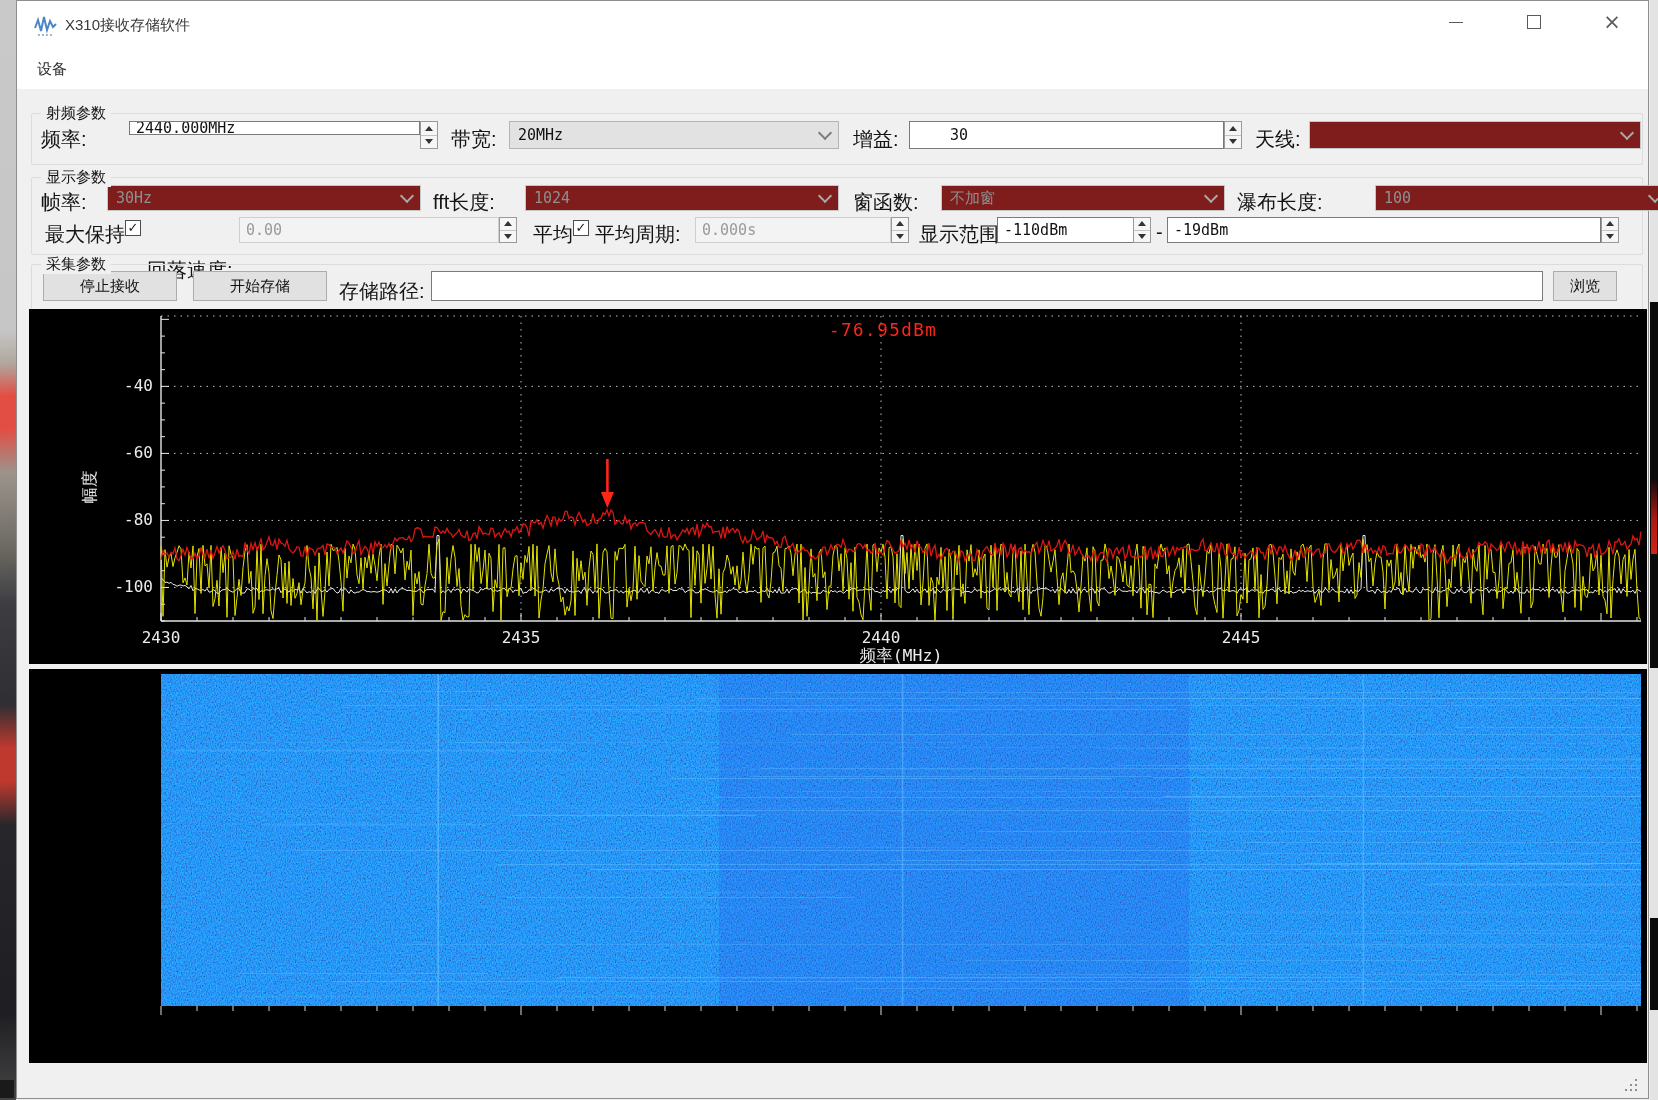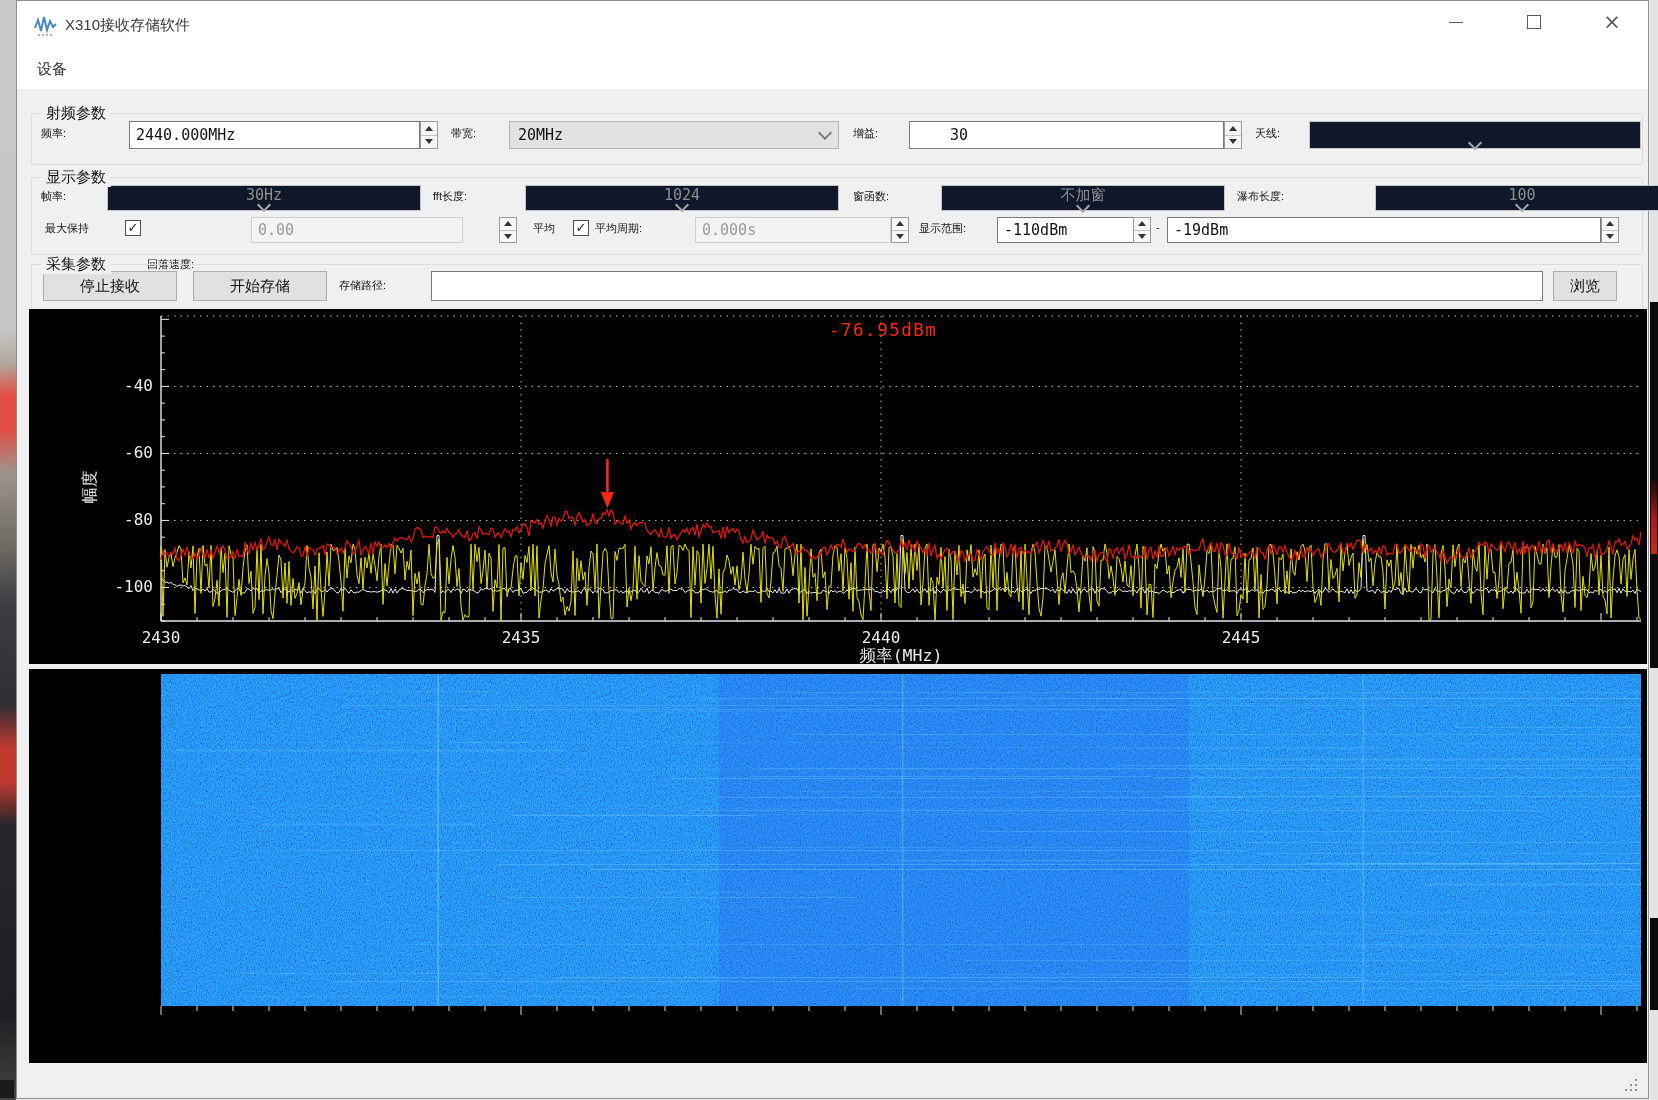--- a/index.html
+++ b/index.html
@@ -22,29 +22,29 @@
   .titlebar-title{position:absolute;left:48px;top:15px;font-size:15px;color:#3a3a3a;white-space:nowrap;}
   .appicon{position:absolute;left:16px;top:12px;width:25px;height:25px;}
   .winbtn{position:absolute;top:4px;width:46px;height:34px;display:flex;align-items:center;justify-content:center;cursor:default;}
   .g-min{width:14px;height:0;border-top:1px solid #5a5a5a;}
   .g-max{width:12px;height:12px;border:1px solid #5a5a5a;}
   .g-close{font-size:21px;color:#5a5a5a;line-height:1;font-family:"DejaVu Sans",sans-serif;}
   .menu-item{position:absolute;left:16px;top:57px;padding:2px 4px;font-size:15px;color:#2d2d2d;}
   
   .grp{position:absolute;border:1px solid #dcdcdc;border-radius:2px;}
   .grp-label{position:absolute;background:#f0f0f0;padding:0 5px;font-size:15px;color:#111;white-space:nowrap;z-index:2;}
-  .lbl{position:absolute;font-size:11px;color:#141414;white-space:nowrap;}
+  .lbl{position:absolute;font-size:20px;color:#141414;white-space:nowrap;}
   .txt{position:absolute;background:#fff;border:1px solid #7a7a7a;box-sizing:border-box;
        font-family:"DejaVu Sans Mono",monospace;font-size:15px;color:#111;
        display:flex;align-items:center;padding:0 6px;overflow:hidden;}
   .txt.dis{background:#f3f3f3;color:#9a9a9a;border-color:#cfcfcf;}
   .combo{position:absolute;background:#e2e2e2;border:1px solid #b4b4b4;box-sizing:border-box;
        font-family:"DejaVu Sans Mono",monospace;font-size:15px;color:#111;
        display:flex;align-items:center;justify-content:space-between;padding:0 8px;}
-  .combo.dis{background:#0f172a;color:#8f8f8f;border-color:#c6c6c6;flex-direction:column;}
+  .combo.dis{background:#7f1d1d;color:#8f8f8f;border-color:#c6c6c6;}
   .chev{width:8px;height:8px;border-right:2px solid #7d7d7d;border-bottom:2px solid #7d7d7d;
         transform:rotate(45deg);margin-top:-4px;flex:0 0 auto;}
   .combo.dis .chev{border-color:#a8a8a8;}
   .spin{position:absolute;width:18px;box-sizing:border-box;border:1px solid #9a9a9a;background:#f6f6f6;
         display:flex;flex-direction:column;}
   .spin .sb{flex:1;display:flex;align-items:center;justify-content:center;}
   .spin .sb:first-child{border-bottom:1px solid #c4c4c4;}
   .tu{width:0;height:0;border-left:4px solid transparent;border-right:4px solid transparent;border-bottom:5px solid #333;}
   .td{width:0;height:0;border-left:4px solid transparent;border-right:4px solid transparent;border-top:5px solid #333;}
   .cb{position:absolute;width:16px;height:16px;background:#fff;border:1px solid #4d4d4d;box-sizing:border-box;
@@ -90,21 +90,21 @@
     </div>
     <div class="winbtn" style="left:1572px;">
       <span class="g-close">×</span>
     </div>
 
     <div class="menu-item">设备</div>
 
     <div class="grp" style="left:14px;top:112px;width:1610px;height:50px;"></div>
     <span class="grp-label" style="left:24px;top:103px;">射频参数</span>
     <span class="lbl" style="left:24px;top:125px;">频率:</span>
-    <div class="txt" style="left:112px;top:120px;width:291px;height:28px;">
+    <div class="txt" style="left:112px;top:120px;width:291px;height:14px;">
       <span>2440.000MHz</span>
     </div>
     <div class="spin" style="left:403px;top:120px;height:28px;">
       <span class="sb">
           <i class="tu"></i>
         </span>
       <span class="sb">
           <i class="td"></i>
         </span>
     </div>
@@ -150,21 +150,21 @@
     </div>
     <span class="lbl" style="left:1220px;top:188px;">瀑布长度:</span>
     <div class="combo dis" style="left:1330px;top:184px;width:294px;height:26px;margin-left:28px;">
       <span>100</span>
       <span class="chev"></span>
     </div>
 
     <span class="lbl" style="left:28px;top:220px;">最大保持</span>
     <span class="cb" style="left:108px;top:219px;">✓</span>
     <span class="lbl" style="left:130px;top:220px;margin-top:36px;">回落速度:</span>
-    <div class="txt dis" style="left:234px;top:216px;width:212px;height:26px;">
+    <div class="txt dis" style="left:222px;top:216px;width:260px;height:26px;">
       <span>0.00</span>
     </div>
     <div class="spin" style="left:482px;top:216px;height:26px;">
       <span class="sb">
           <i class="tu"></i>
         </span>
       <span class="sb">
           <i class="td"></i>
         </span>
     </div>

